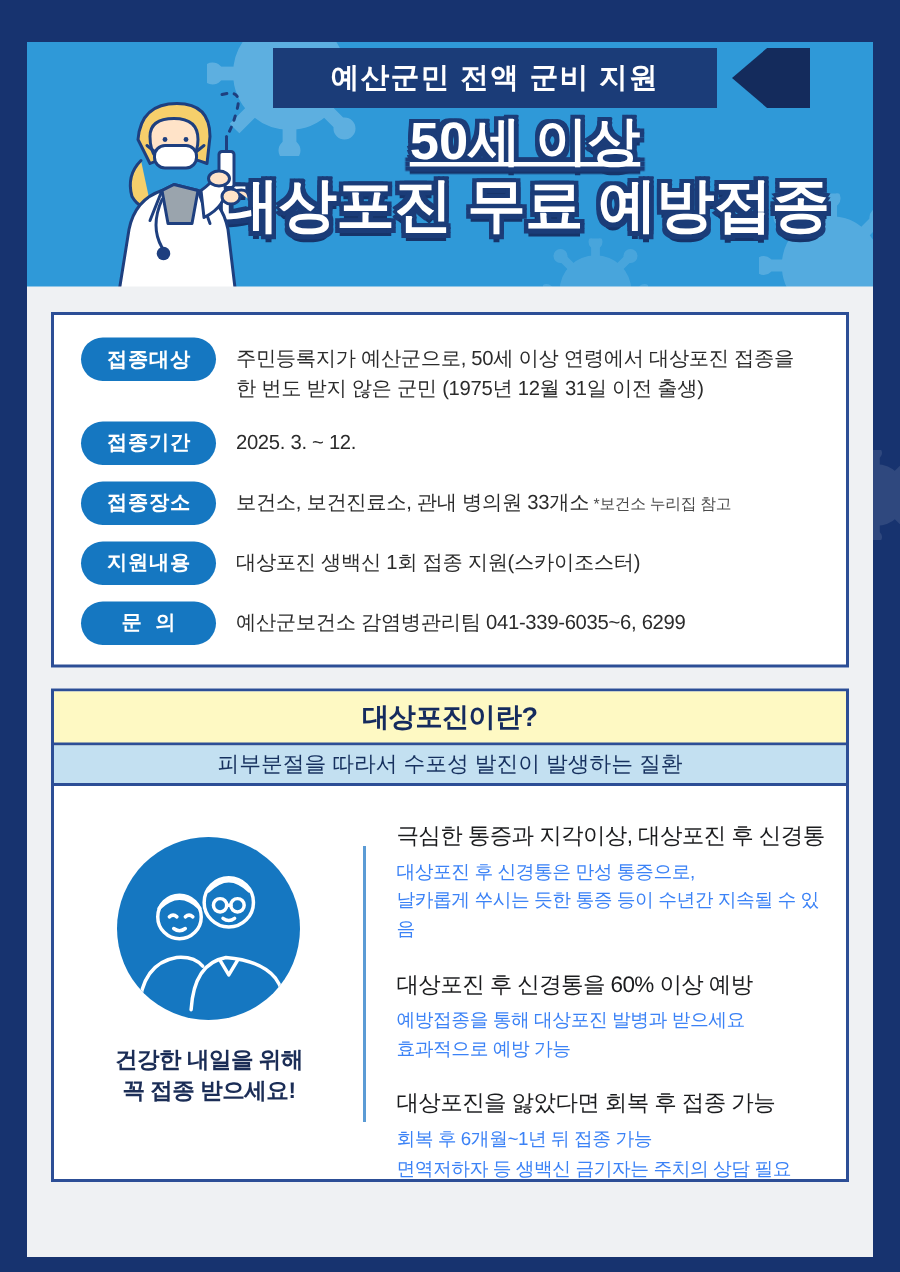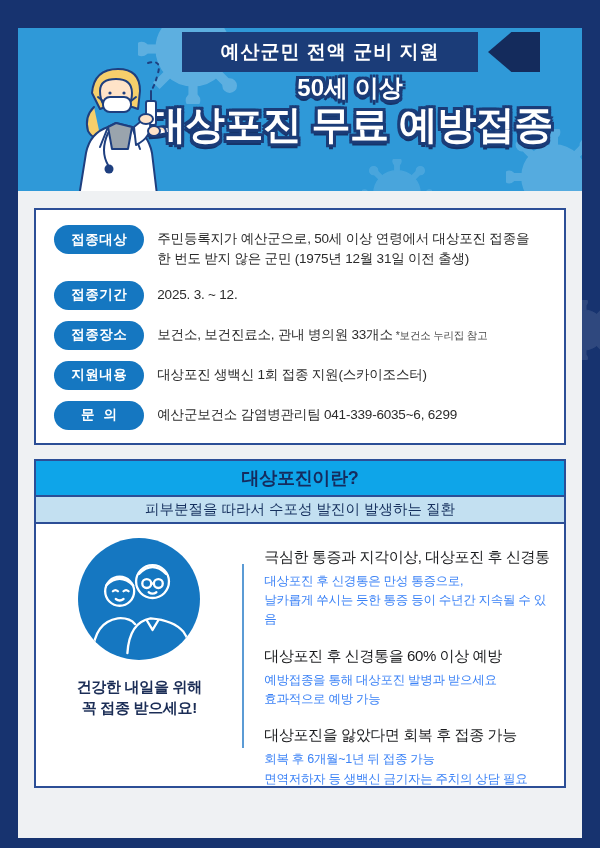--- a/index.html
+++ b/index.html
@@ -28,21 +28,21 @@
   .ribbon-tail {
     position:absolute; left:470px; top:4px; width:52px; height:40px;
     background:#142B5C;
     clip-path:polygon(0 50%, 45% 0, 100% 0, 100% 100%, 45% 100%);
   }
 
   .main-title {
     position:absolute; left:104px; right:4px; top:46px; text-align:center;
     color:#fff; font-weight:bold; line-height:1.18; white-space:nowrap;
   }
-  .main-title .t1 { font-size:24px; }
+  .main-title .t1 { font-size:35px;text-decoration:underline; }
   .main-title .t2 { font-size:39px; letter-spacing:-0.5px; }
   .outline {
     text-shadow:
       -3px -3px 0 #1B3C78, 3px -3px 0 #1B3C78, -3px 3px 0 #1B3C78, 3px 3px 0 #1B3C78,
       0 -3px 0 #1B3C78, 0 3px 0 #1B3C78, -3px 0 0 #1B3C78, 3px 0 0 #1B3C78,
       0 5px 0 #16346a;
   }
   .nurse { position:absolute; left:30px; bottom:-4px; }
 
   
@@ -63,34 +63,34 @@
     white-space:pre; letter-spacing:0.5px;
   }
   .row-text {
     font-size:13.5px; color:#2b2b2b; line-height:1.5; padding-top:4px;
     letter-spacing:-0.2px; font-weight:500;
   }
   .row-note { font-size:10.5px; color:#4a4a4a; margin-left:3px; }
 
   .shingles-card { margin-top:14px; }
   .bar-yellow {
-    height:36px; background:#0ea5e9; border-bottom:2px solid #2C4E96;
+    height:36px; background:#fef9c3; border-bottom:2px solid #2C4E96;
     display:flex; align-items:center; justify-content:center;
   }
   .bar-yellow span { font-size:18px; font-weight:bold; color:#152B5E; letter-spacing:-0.3px; }
   .bar-blue {
     height:27px; background:#C3E0F1; border-bottom:2px solid #2C4E96;
     display:flex; align-items:center; justify-content:center;
   }
   .bar-blue span { font-size:14.5px; color:#16305E; font-weight:500; }
 
   .shingles-content { display:flex; height:262px; }
   .left-col {
     flex:0 0 206px; display:flex; flex-direction:column; align-items:center;
-    padding-top:14px;
+    padding-top:34px;
   }
   .couple-circle {
     width:122px; height:122px; border-radius:50%; background:#1577C1;
     display:flex; align-items:center; justify-content:center; overflow:hidden;
   }
   .cta-text {
     margin-top:16px; text-align:center; color:#1B2D56; font-weight:bold;
     font-size:15px; line-height:1.4; letter-spacing:-0.3px;
   }
   .v-divider {

